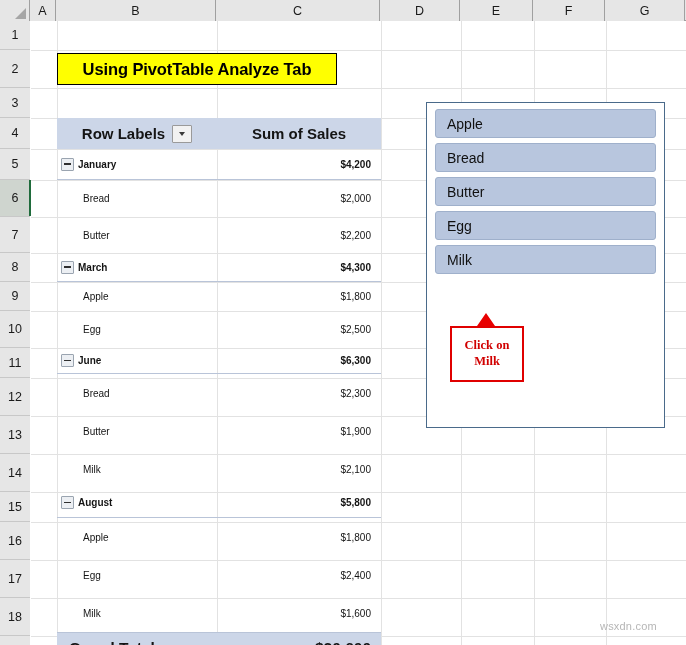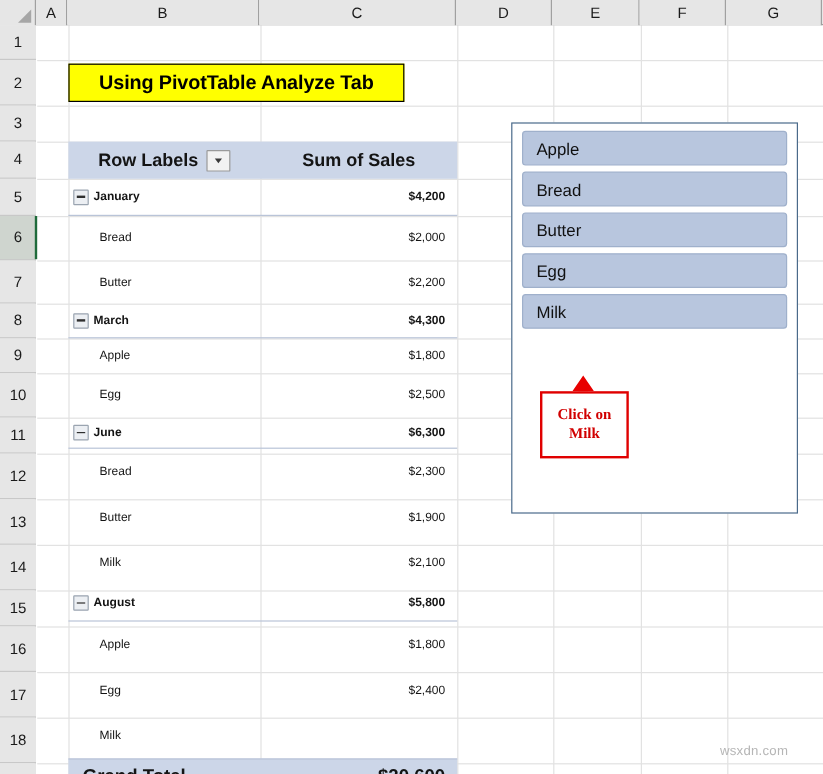--- a/index.html
+++ b/index.html
@@ -297,20 +297,21 @@
       <div class="pv-row pv-item" style="height: 38px;">
         <div class="pv-lbl">
           <span>Egg</span>
         </div>
         <div class="pv-val">$2,400</div>
       </div>
       <div class="pv-row pv-item" style="height: 38px;">
         <div class="pv-lbl">
           <span>Milk</span>
         </div>
+        <div class="pv-val">$1,600</div>
       </div>
       <div class="pv-row pv-total" style="height: 31px;">
         <div class="pv-lbl">
           <span>Grand Total</span>
         </div>
         <div class="pv-val">$20,600</div>
       </div>
     </div>
 
   <div class="slicer" id="slicer" style="left: 426px; top: 102px; width: 239px; height: 326px;">

